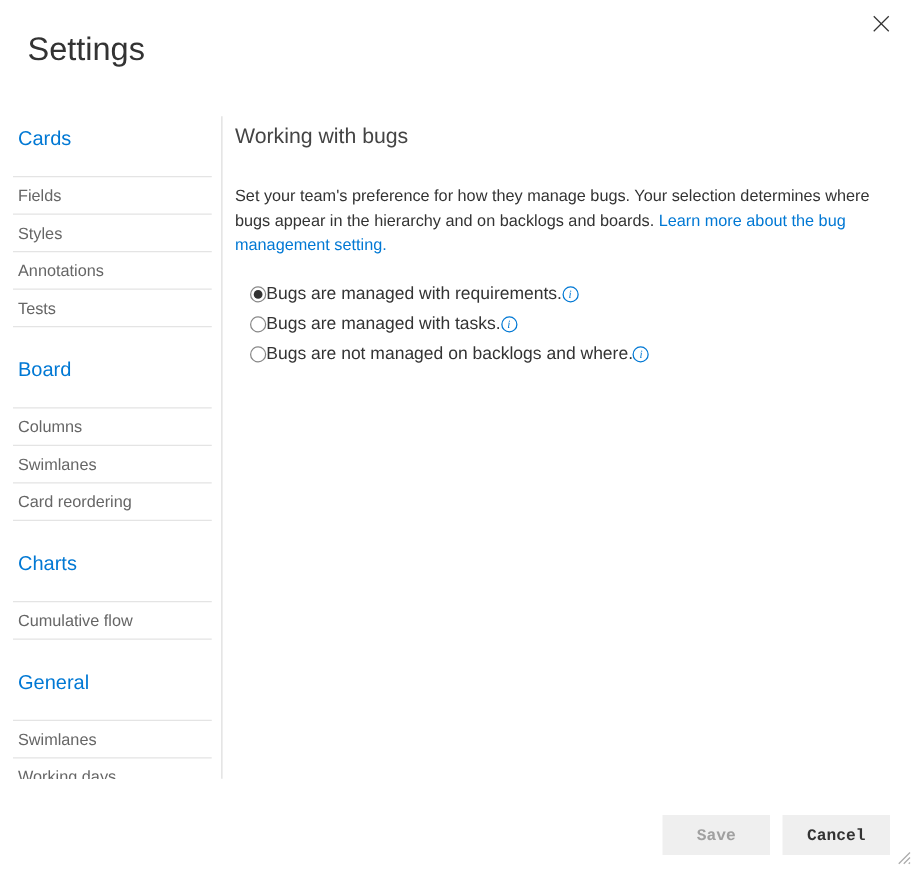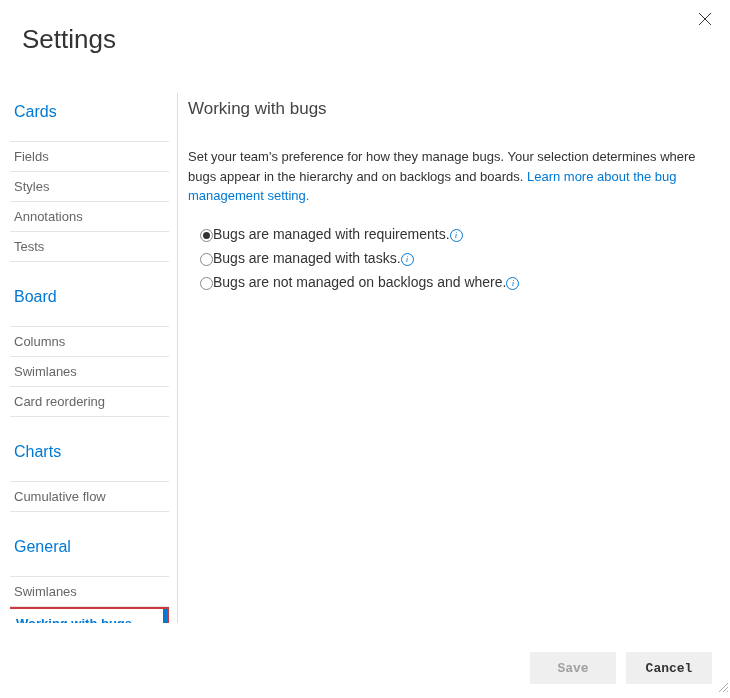--- a/index.html
+++ b/index.html
@@ -189,20 +189,21 @@
       <div class="nav-item">Annotations</div>
       <div class="nav-item">Tests</div>
       <div class="group-title" style="margin-top: 16px;">Board</div>
       <div class="nav-item">Columns</div>
       <div class="nav-item">Swimlanes</div>
       <div class="nav-item">Card reordering</div>
       <div class="group-title" style="margin-top: 16px;">Charts</div>
       <div class="nav-item">Cumulative flow</div>
       <div class="group-title" style="margin-top: 16px;">General</div>
       <div class="nav-item">Swimlanes</div>
+      <div class="nav-item">Working days</div>
       <div class="active-wrap">
         <div class="nav-item active">Working with bugs</div>
       </div>
     </div>
   <div class="vsep"></div>
   <div class="main">
     <h2 class="main-title">Working with bugs</h2>
     <p class="desc">
       <span>Set your team's preference for how they manage bugs. Your selection determines where bugs appear in the hierarchy and on backlogs and boards. </span><span class="link">Learn more about the bug management setting.</span>
     </p>

